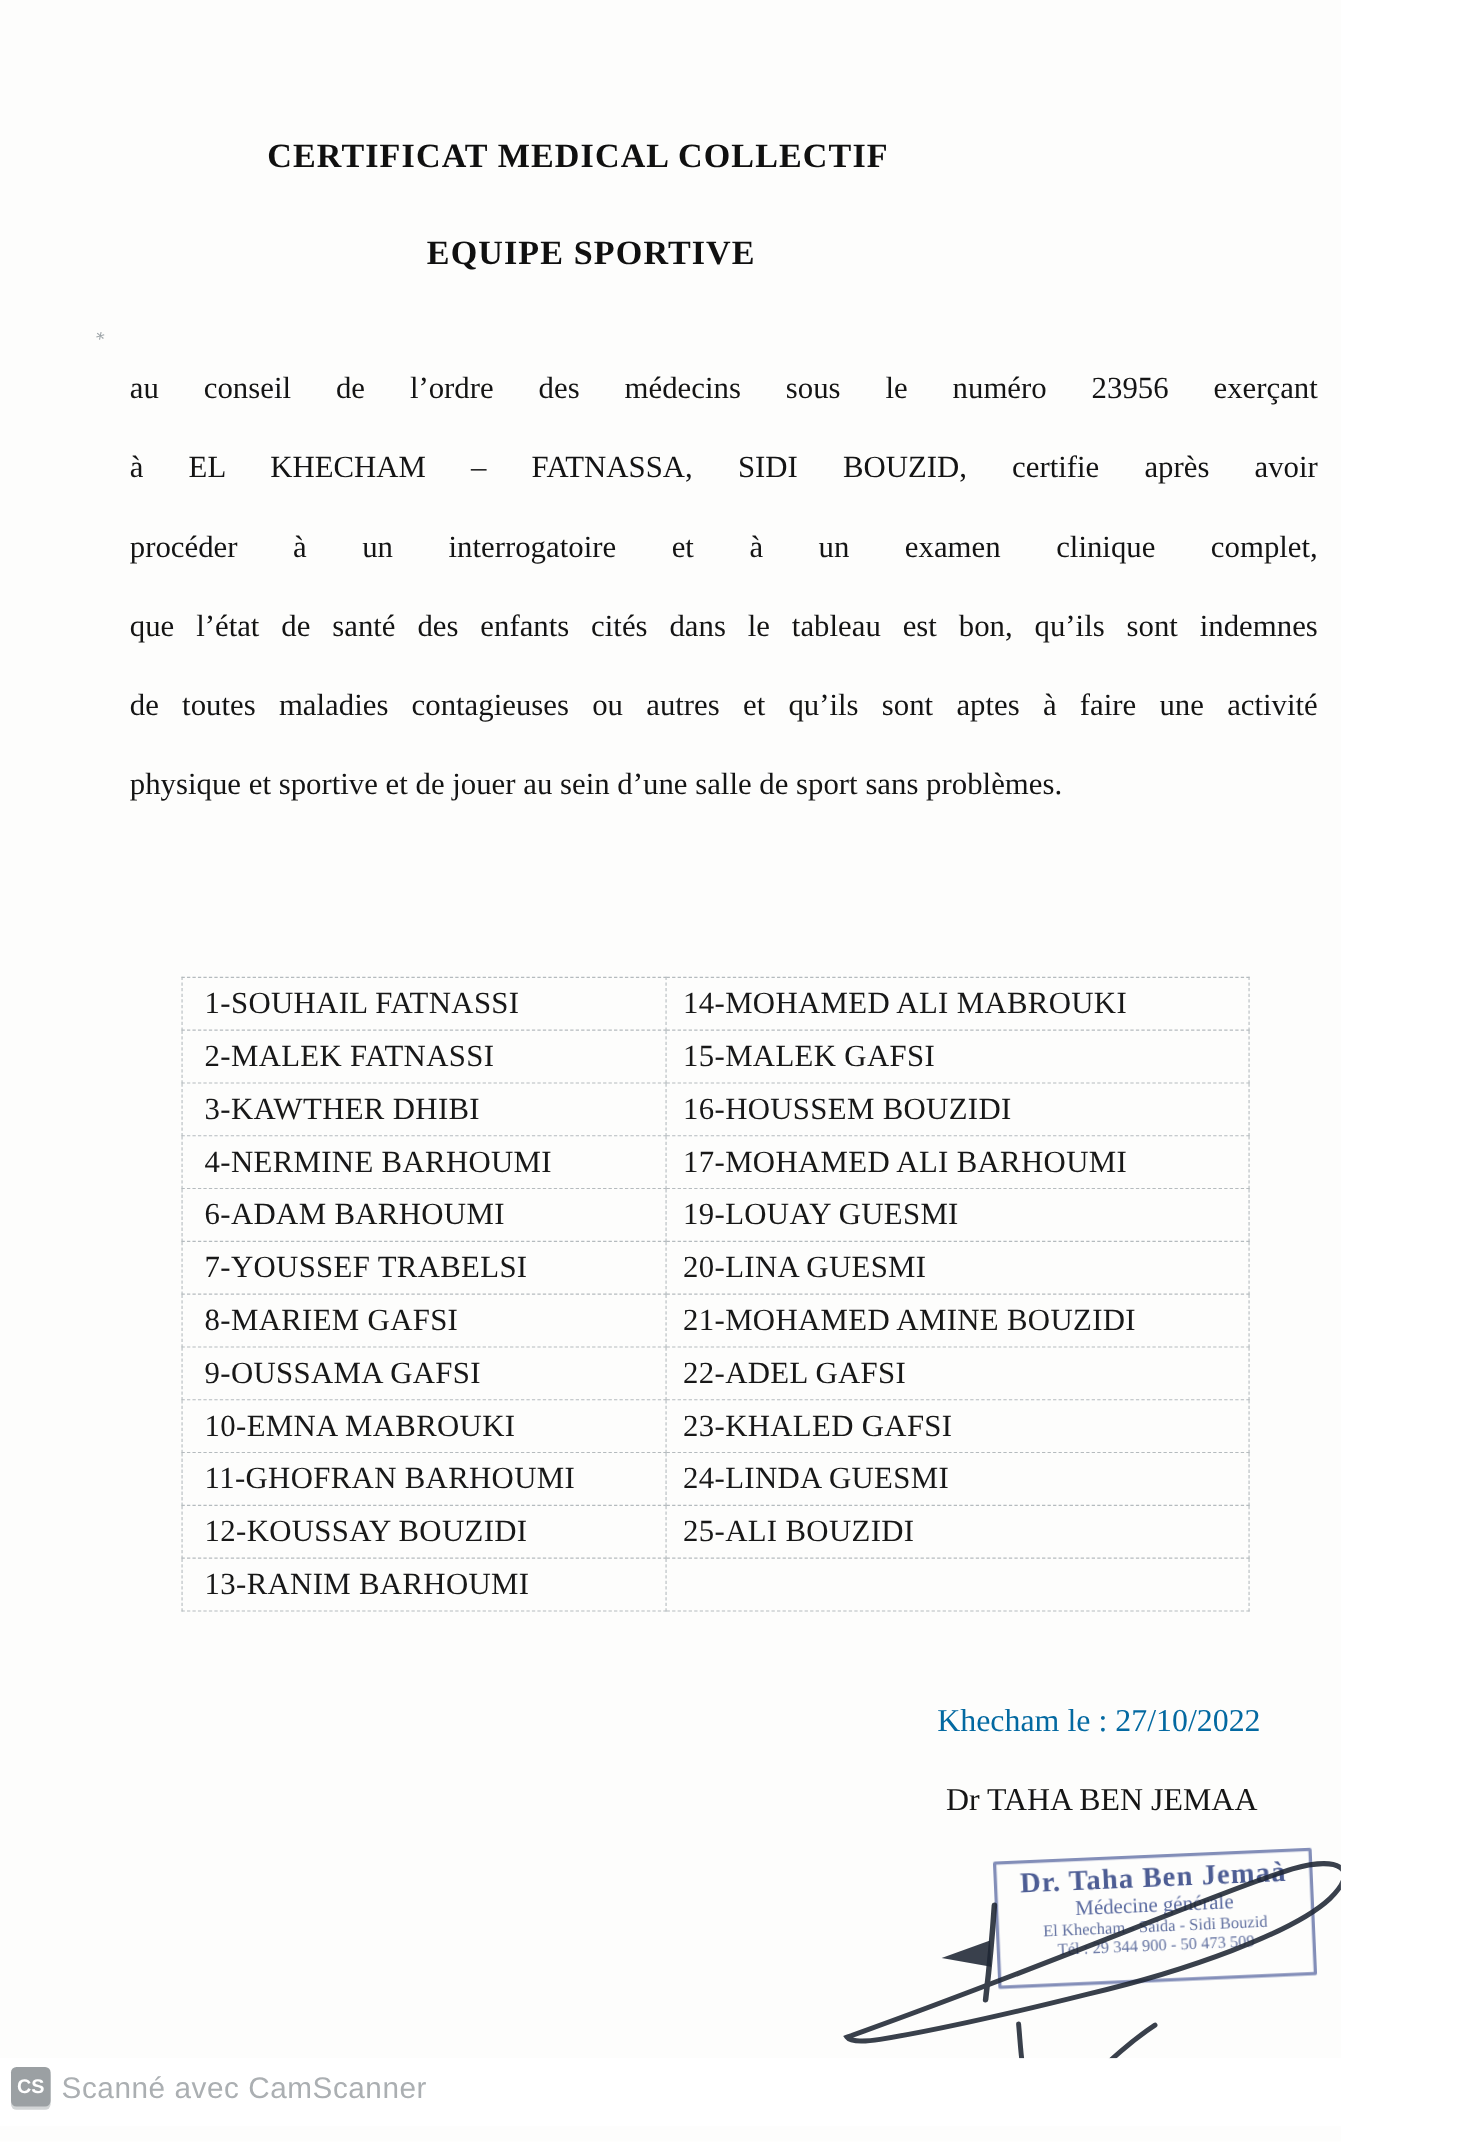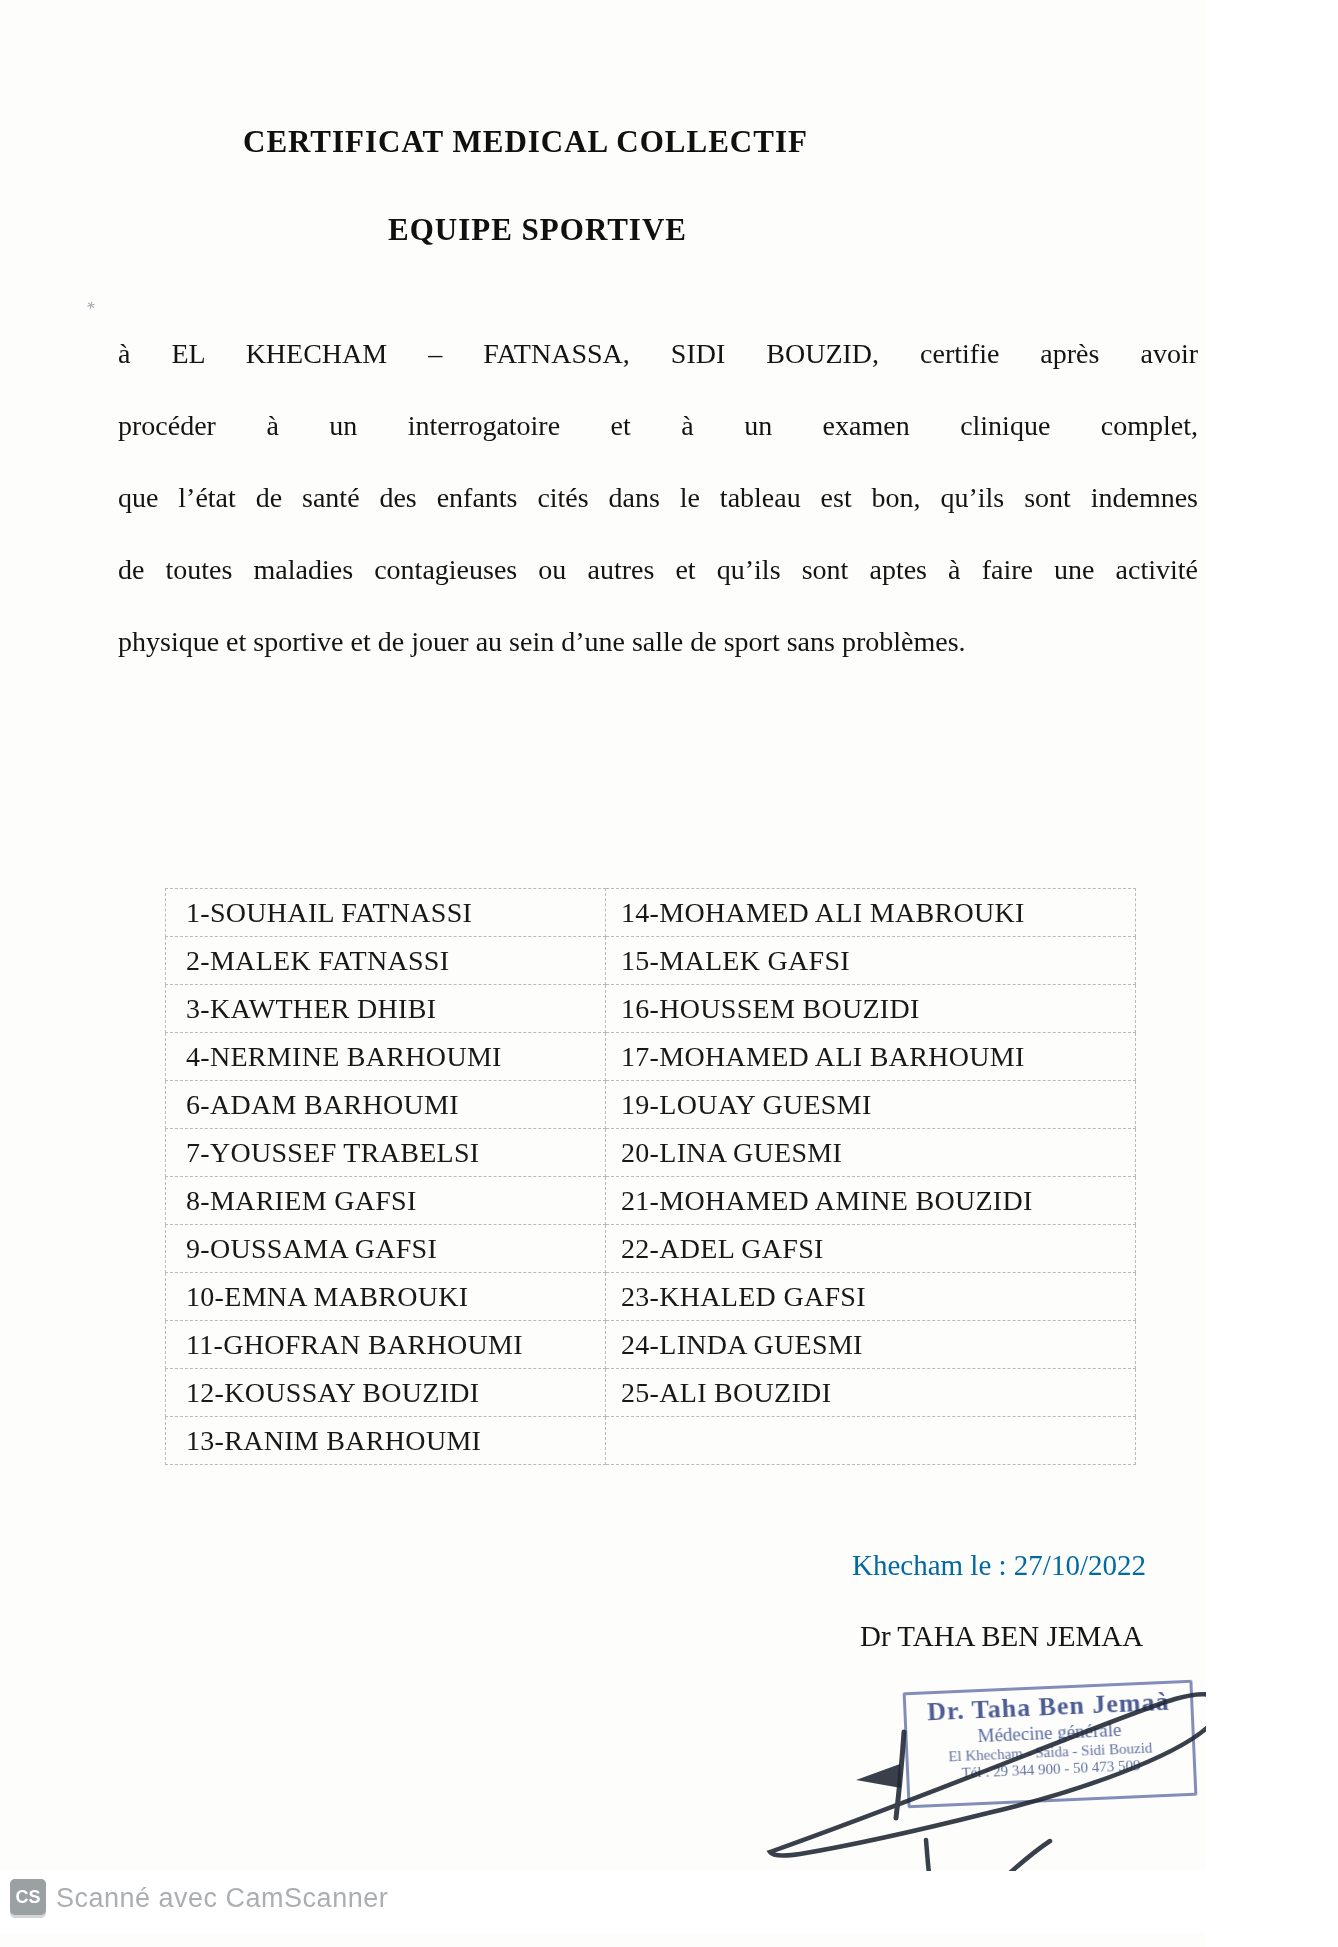--- a/index.html
+++ b/index.html
@@ -1,19 +1,20 @@
 <!DOCTYPE html>
 <html><head>
 <meta charset="utf-8">
 <style>
   html,body{margin:0;padding:0;background:#ffffff;}
   .page{
     position:relative;width:1206px;height:1947px;background:#fdfdfc;
     font-family:"Liberation Serif","DejaVu Serif",serif;color:#161616;
     overflow:hidden;
+    padding-left:13px;
   }
   .doc-title{
     position:absolute;left:243px;top:124px;
     font-size:31px;font-weight:bold;letter-spacing:1px;white-space:nowrap;
     color:#101010;
   }
   .doc-subtitle{
     position:absolute;left:388px;top:212px;
     font-size:31px;font-weight:bold;letter-spacing:1px;white-space:nowrap;
     color:#101010;
@@ -77,20 +78,21 @@
 <body>
 
 <div class="page">
 
   <div class="doc-title">CERTIFICAT MEDICAL COLLECTIF</div>
   <div class="doc-subtitle">EQUIPE SPORTIVE</div>
 
   <span class="margin-speck">∗</span>
 
   <div class="para">
+    <div class="para-line">au conseil de l’ordre des médecins sous le numéro 23956 exerçant</div>
     <div class="para-line">à EL KHECHAM – FATNASSA, SIDI BOUZID, certifie après avoir</div>
     <div class="para-line">procéder à un interrogatoire et à un examen clinique complet,</div>
     <div class="para-line">que l’état de santé des enfants cités dans le tableau est bon, qu’ils sont indemnes</div>
     <div class="para-line">de toutes maladies contagieuses ou autres et qu’ils sont aptes à faire une activité</div>
     <div class="para-line last">physique et sportive et de jouer au sein d’une salle de sport sans problèmes.</div>
   </div>
 
   <table class="roster">
     <colgroup>
         <col style="width:440px">

